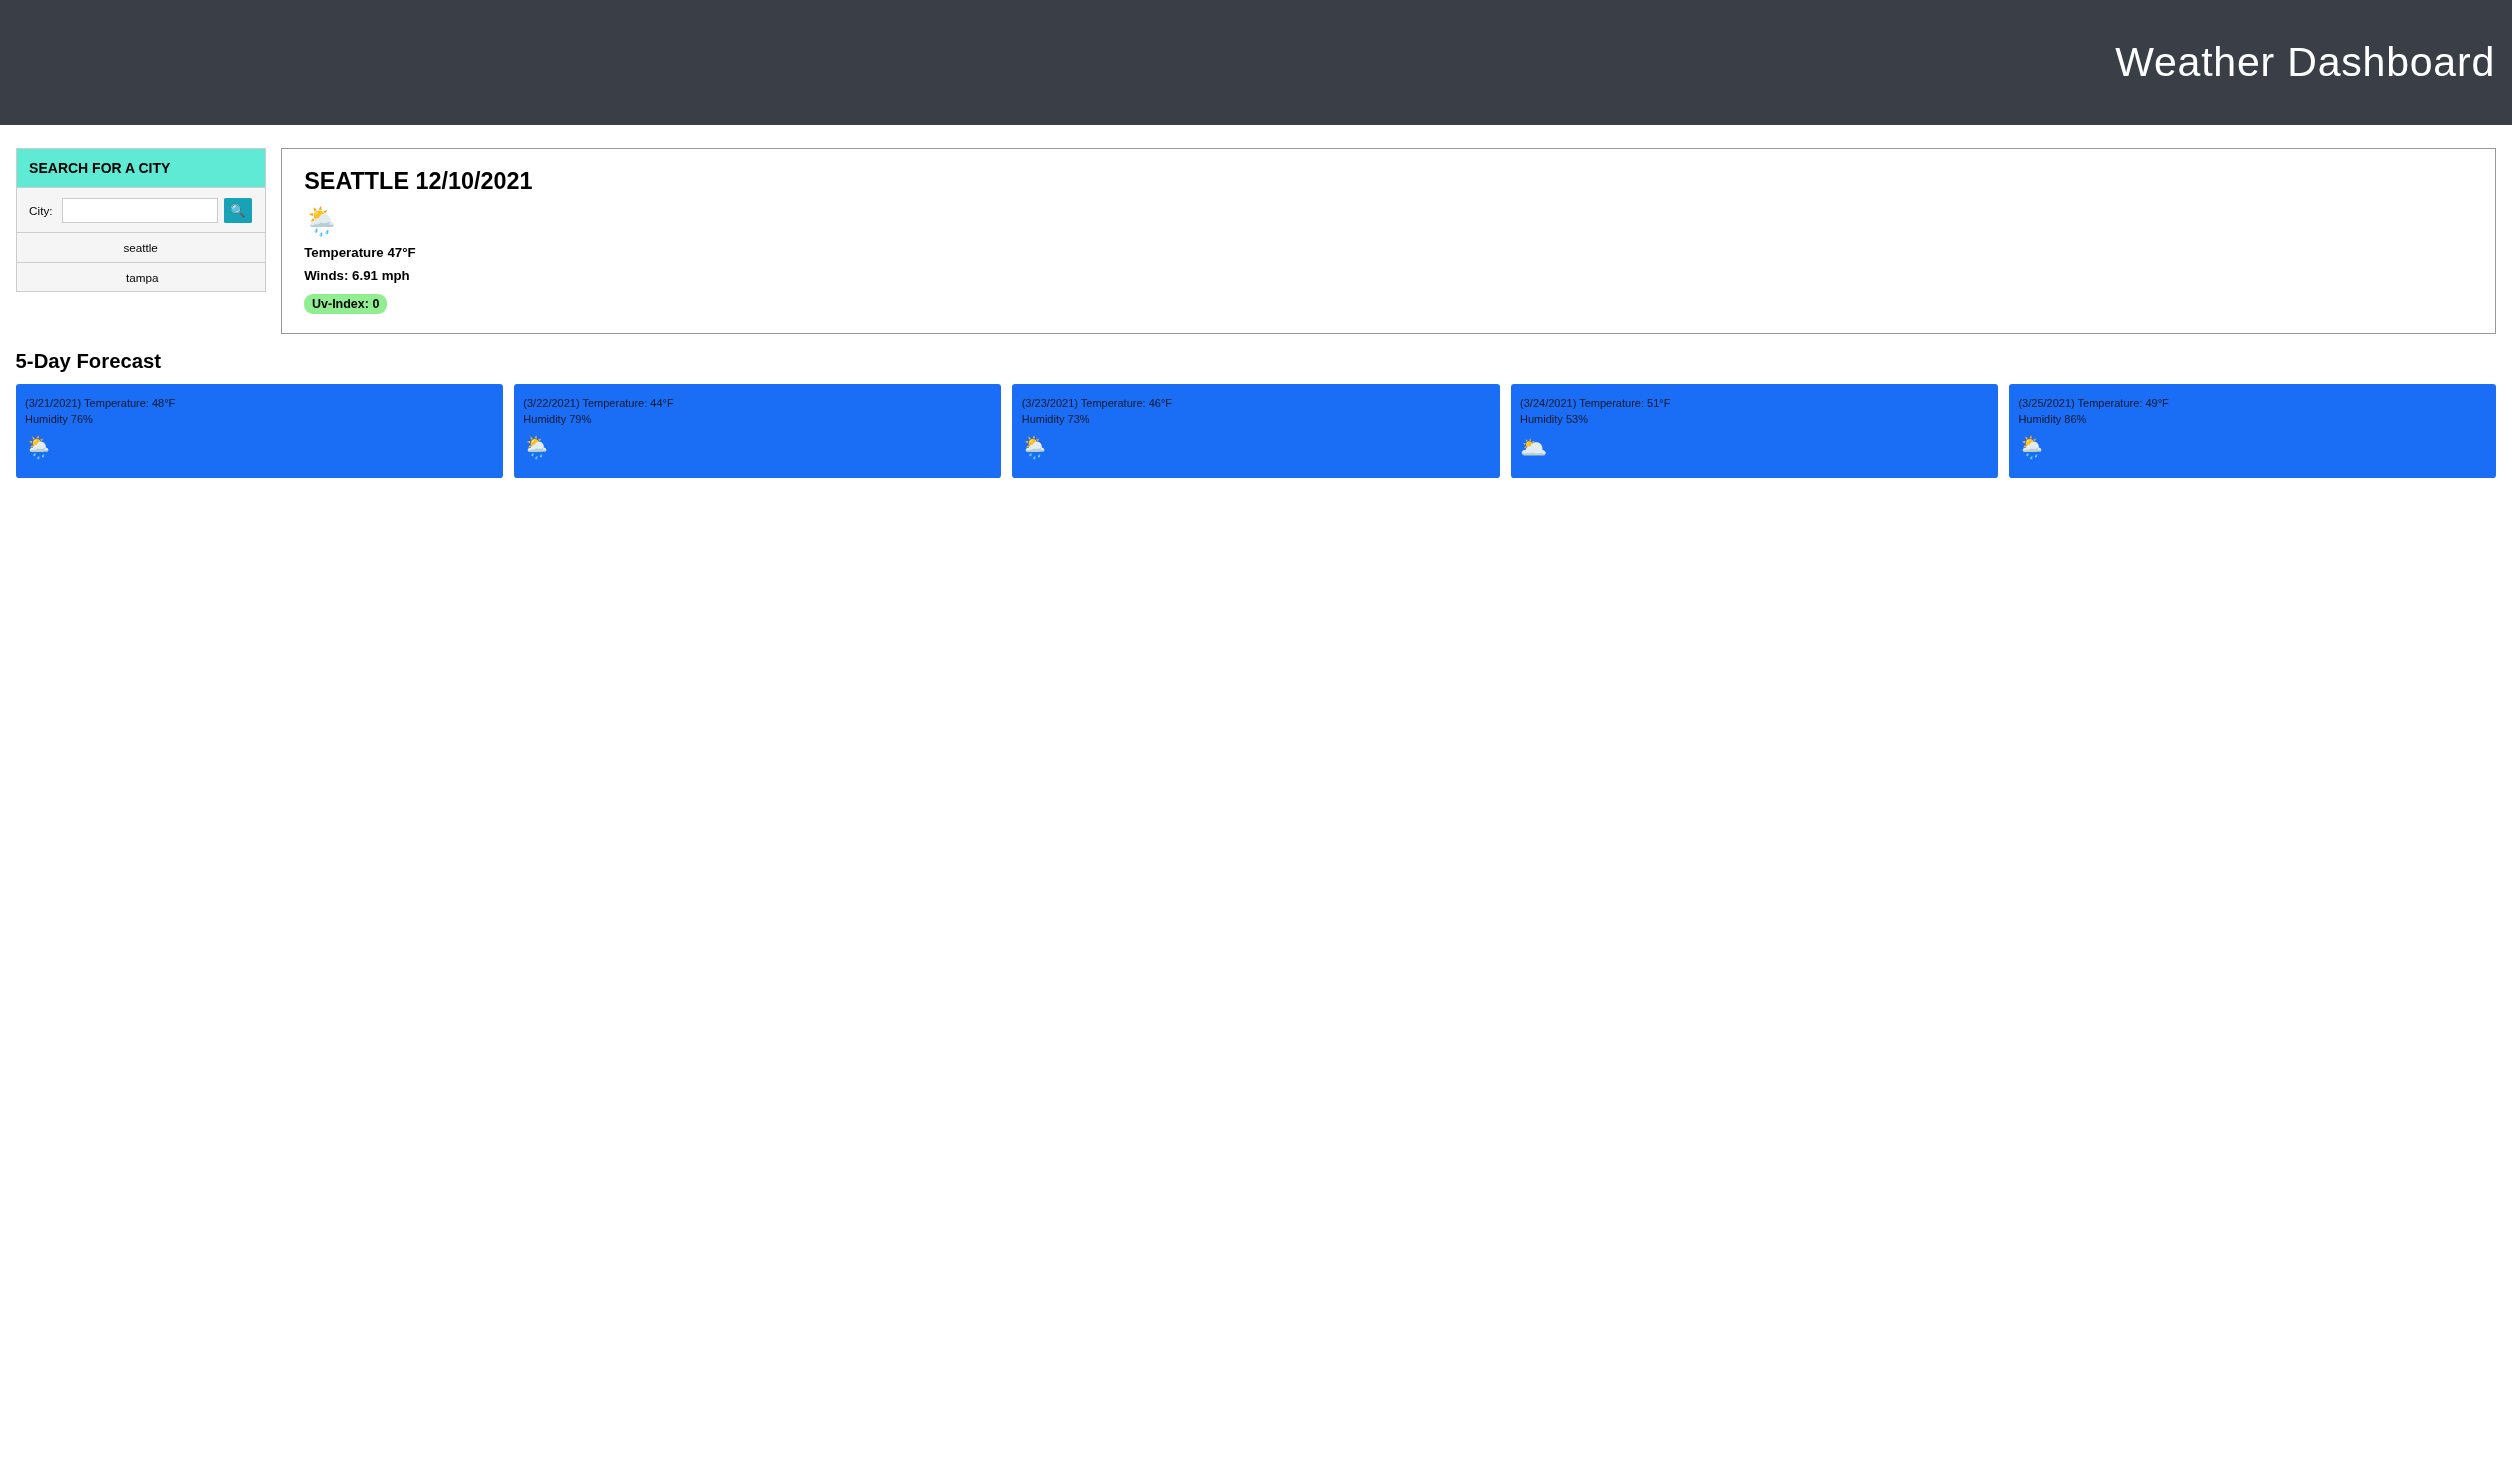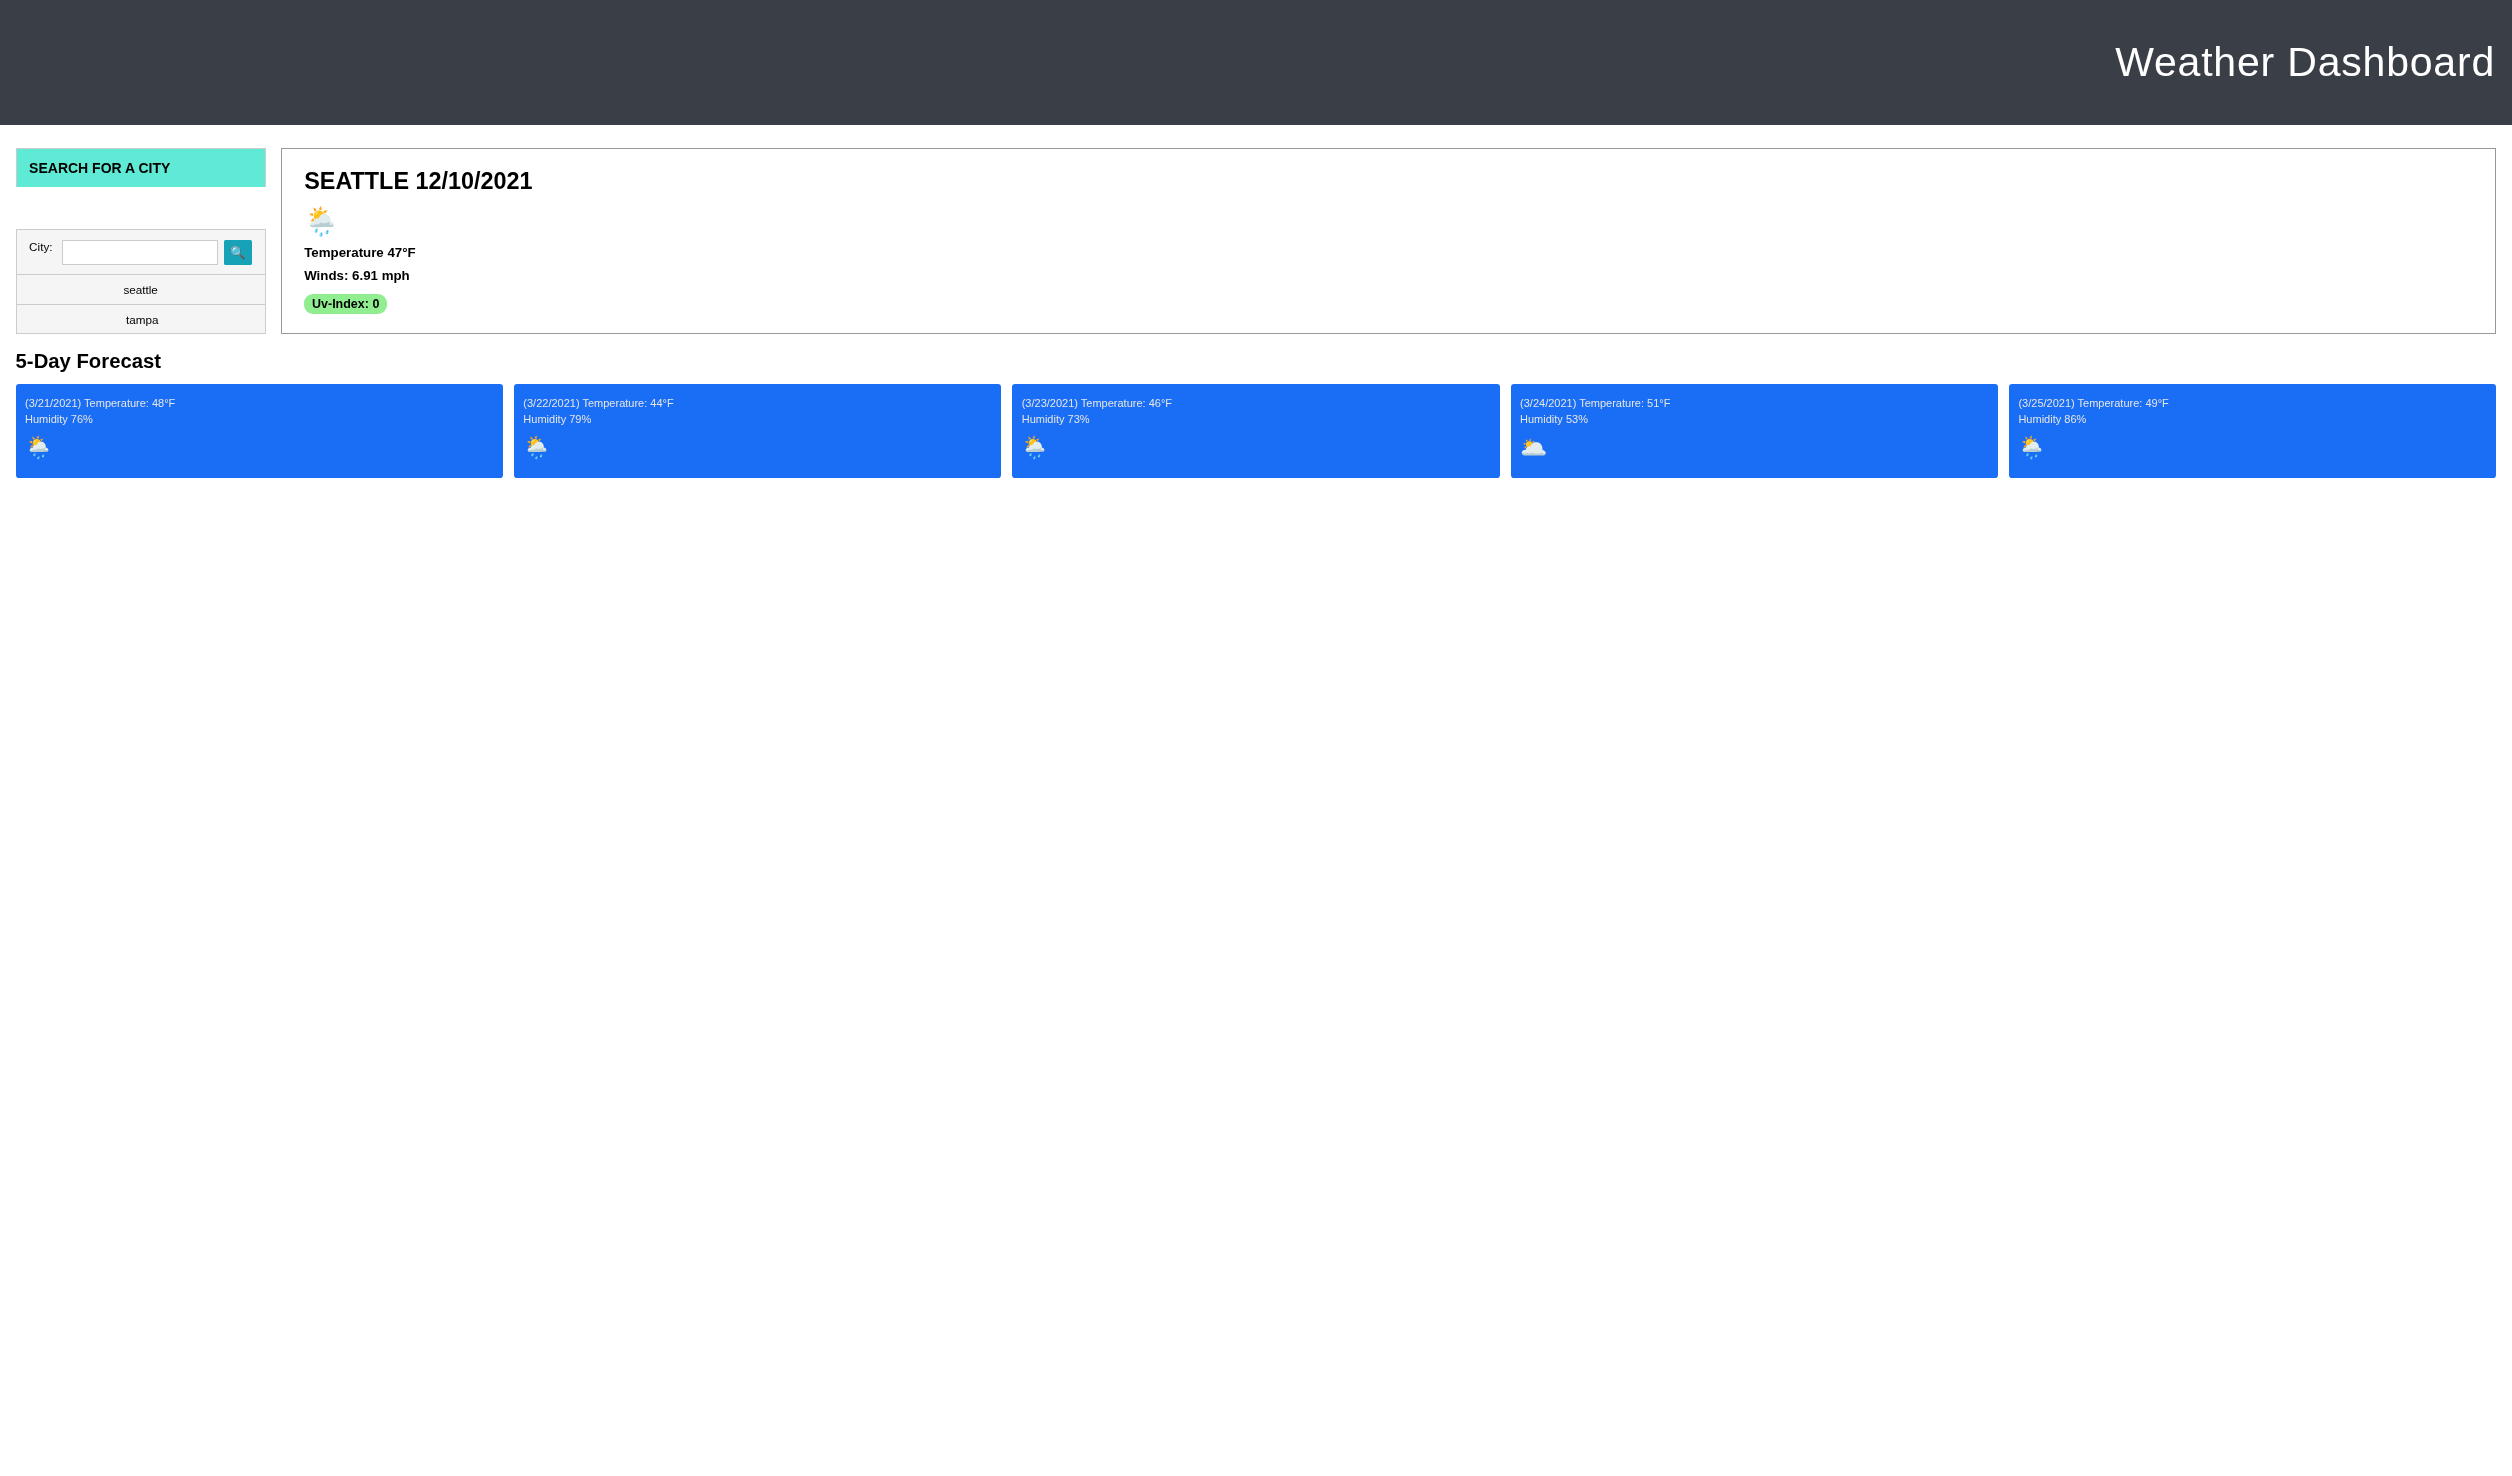--- a/index.html
+++ b/index.html
@@ -34,26 +34,26 @@
       font-size: 14px;
       font-weight: bold;
       background: #5eead4;
       padding: 11px 12.5px;
       border: 0.8px solid #ccc;
       border-bottom: none;
     }
 
     .search-form {
       display: flex;
+      align-items: center;
       padding: 9.4px 12.5px;
       border: 0.8px solid #ccc;
       border-bottom: none;
       background: #f5f5f5;
       gap: 6px;
-      margin-top: 42px;
     }
 
     .search-form label {
       font-size: 11.7px;
       margin-right: 3.1px;
     }
 
     .search-form input {
       flex: 1;
       border: 0.8px solid #ccc;
@@ -143,21 +143,21 @@
     }
 
     .forecast-cards {
       display: flex;
       gap: 11px;
     }
 
     .forecast-card {
       flex: 1;
       background: #1a6ef5;
-      color: #e5e5e5;
+      color: #0f172a;
       border-radius: 3.1px;
       padding: 11px 9.4px 9.4px 9.4px;
       min-height: 94px;
     }
 
     .forecast-card-info {
       font-size: 11px;
       line-height: 1.5;
       font-weight: 500;
       margin-bottom: 9.4px;

